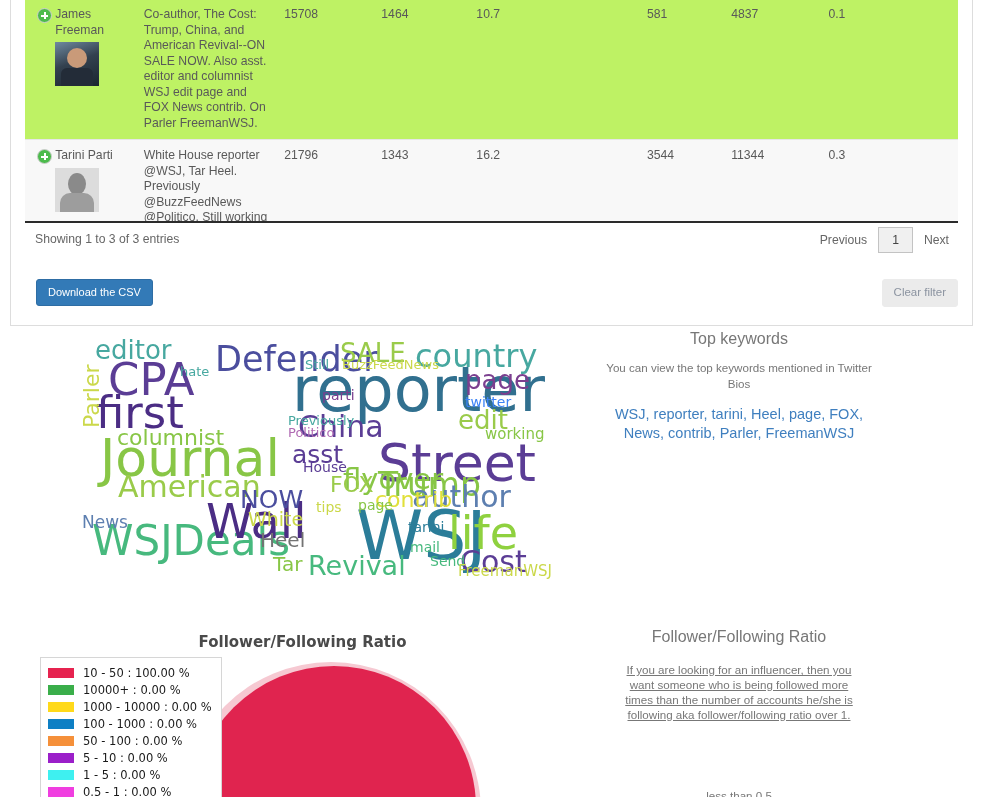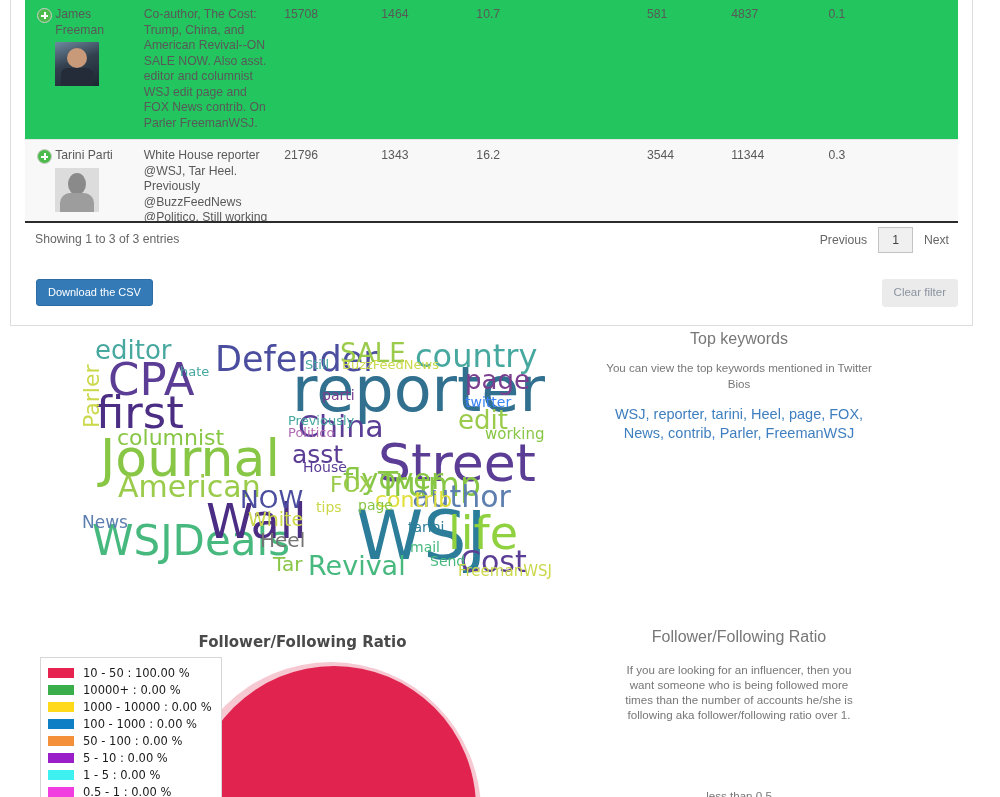--- a/index.html
+++ b/index.html
@@ -30,21 +30,21 @@
   }
   table.dt { width: 100%; border-collapse: collapse; table-layout: fixed; }
   table.dt td {
     vertical-align: top;
     padding: 8px 10px 8px 0;
     font-size: 12.2px;
     color: #595959;
     line-height: 15.5px;
     border-bottom: 1px solid #e6e6e6;
   }
-  tr.row-odd td { background: #22c55e; margin-left: 10px; }
+  tr.row-odd td { background: #bef264; margin-left: 10px; }
   tr.row-even td { background: #f8f8f8; }
   .c-plus   { width: 28px; padding-left: 12px !important; }
   .c-name   { width: 82px; }
   .c-bio    { width: 130px; }
   .c-n1     { width: 90px; }
   .c-n2     { width: 88px; }
   .c-n3     { width: 158px; }
   .c-n4     { width: 78px; }
   .c-n5     { width: 90px; }
   .c-n6     { width: 120px; }
@@ -147,21 +147,21 @@
   }
   .panel-sub { font-size: 11.6px; color: #777; line-height: 16px; margin: 0; }
   .kw-list {
     margin-top: 13px; font-size: 14.5px; color: #3f7fbf; line-height: 18.5px;
   }
 
   .panel-ratio {
     position: absolute; left: 600px; top: 628px; width: 278px;
     text-align: center;
   }
-  .panel-ratio p { font-size: 11.6px; color: #777; line-height: 15px; margin: 16px; }
+  .panel-ratio p { font-size: 11.6px; color: #777; line-height: 15px; margin: 16px; text-decoration: underline; }
   .p-gap { height: 17px; }
   .ratio-link { color: #3f7fbf; font-size: 11.6px; }
 
   
   .pie-wrap {
     position: absolute; left: 30px; top: 622px; width: 545px; height: 175px;
     overflow: hidden;
   }
   .pie-title {
     position: absolute; left: 0; right: 0; top: 11px; text-align: center;

